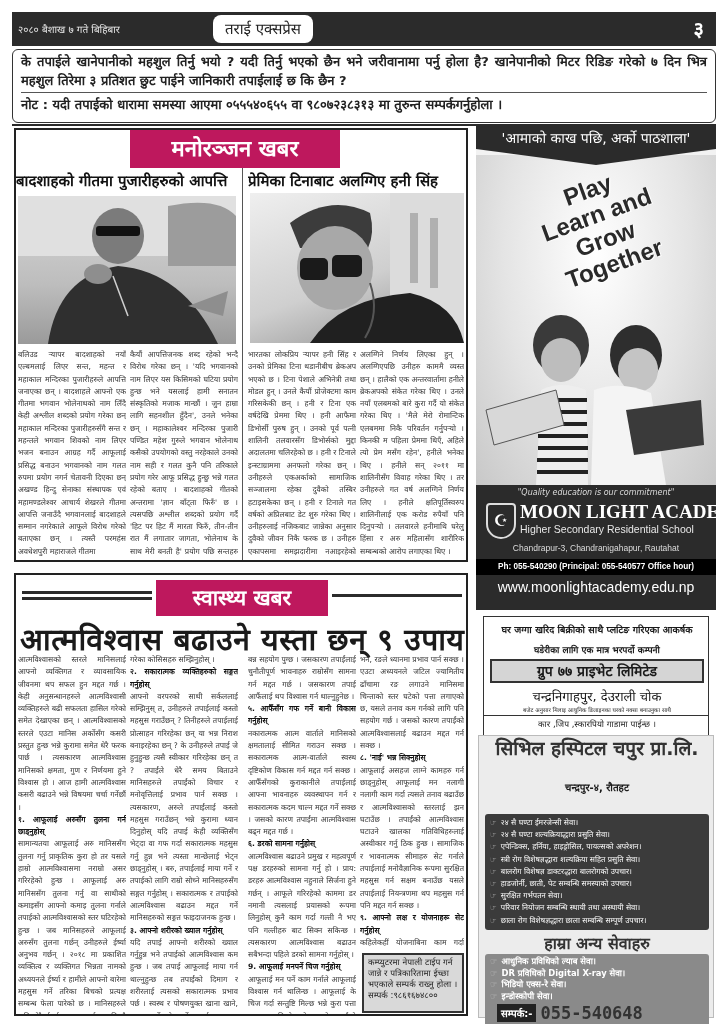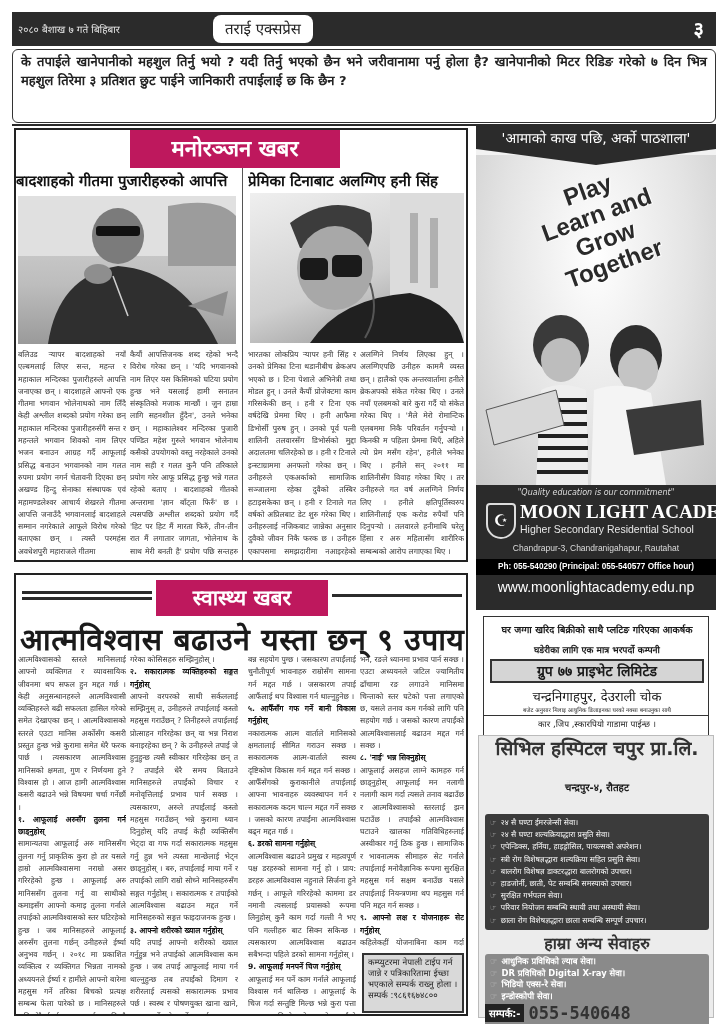--- a/index.html
+++ b/index.html
@@ -70,35 +70,36 @@
   .ad-hosp { position: absolute; left: 478px; top: 735px; width: 236px; height: 283px; background: #ececec; border: 1px solid #bbb; }
   .hosp-name { position: absolute; left: 0; top: 2px; width: 236px; text-align: center; font-size: 19px; font-weight: bold; line-height: 20px; color: #333; }
   .hosp-addr { position: absolute; left: 0; top: 44px; width: 236px; text-align: center; font-size: 10px; font-weight: bold; }
   .hosp-h2 { position: absolute; left: 8px; top: 58px; width: 236px; text-align: center; font-size: 16px; font-weight: bold; color: #333; margin-top: 37px; }
   .svc-box { position: absolute; left: 6px; top: 78px; width: 224px; height: 116px; background: #3b3b3b; border-radius: 3px; padding: 3px 5px; }
   .svc-box2 { position: absolute; left: 6px; top: 218px; width: 224px; height: 82px; background: #8a8a8a; border-radius: 3px; padding: 2px 5px; }
   .svc { font-size: 7.6px; line-height: 12.2px; color: #fff; white-space: nowrap; overflow: hidden; }
   .svc .hand { color: #bbb; margin-right: 4px; }
   .svc-box2 .svc { font-size: 8.4px; line-height: 11.5px; font-weight: bold; }
   .hosp-h3 { position: absolute; left: 0; top: 196px; width: 236px; text-align: center; font-size: 16px; font-weight: bold; color: #333; }
-  .hosp-contact { position: absolute; left: 6px; top: 266px; height: 18px; }
+  .hosp-contact { position: absolute; left: 6px; top: 266px; height: 18px; padding-left: 12px; }
   .hosp-contact .lab { display: inline-block; background: #222; color: #fff; font-size: 10px; font-weight: bold; padding: 2px 4px; }
   .hosp-contact .num { display: inline-block; font-family: "DejaVu Sans Mono", monospace; font-size: 17px; font-weight: bold; color: #333; margin-left: 4px; vertical-align: middle; }
 </style>
 </head>
 <body>
 
 <div class="topbar">
   <span class="date">२०८० बैशाख ७ गते बिहिबार</span>
   <span class="mast">तराई एक्सप्रेस</span>
   <span class="pageno">३</span>
 </div>
 
 <div class="notice">
   <p>के तपाईले खानेपानीको महशुल तिर्नु भयो ? यदी तिर्नु भएको छैन भने जरीवानामा पर्नु होला है? खानेपानीको मिटर रिडिङ गरेको ७ दिन भित्र महशुल तिरेमा ३ प्रतिशत छुट पाईने जानिकारी तपाईलाई छ कि छैन ?</p>
+  <p class="note">नोट : यदी तपाईको धारामा समस्या आएमा ०५५५४०६५५ वा ९८०७२३८३१३ मा तुरुन्त सम्पर्कगर्नुहोला ।</p>
 </div>
 <div class="hr-top"></div>
 
 <div class="ent-frame"></div>
 <div class="section-title ent-title">मनोरञ्जन खबर</div>
 <div class="headline h1">बादशाहको गीतमा पुजारीहरुको आपत्ति</div>
 <div class="headline h2">प्रेमिका टिनाबाट अलग्गिए हनी सिंह</div>
 <div class="vsep" style="left:242px; top:168px; height:392px;"></div>
 
 <div class="photo photo1">

